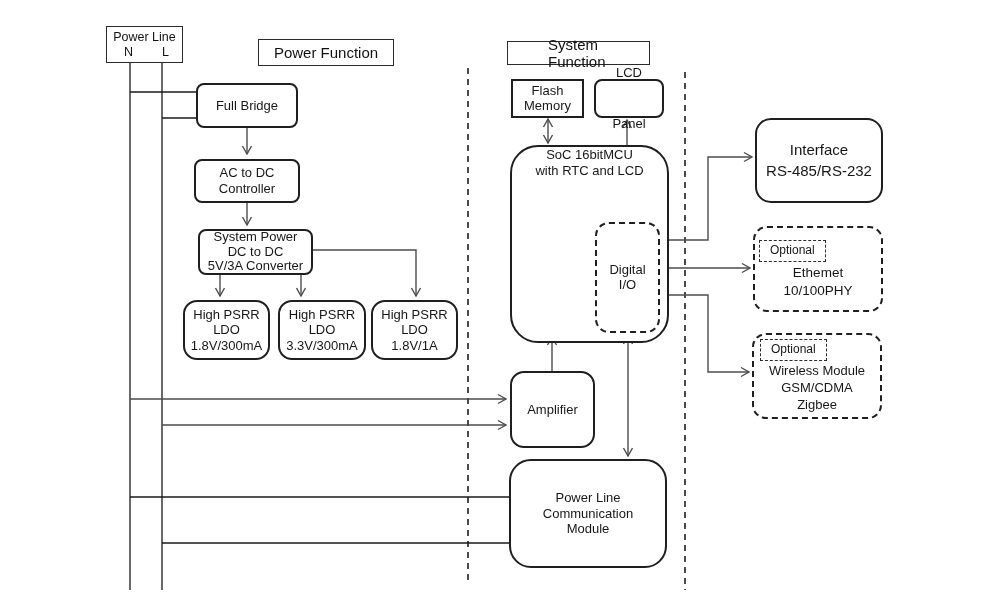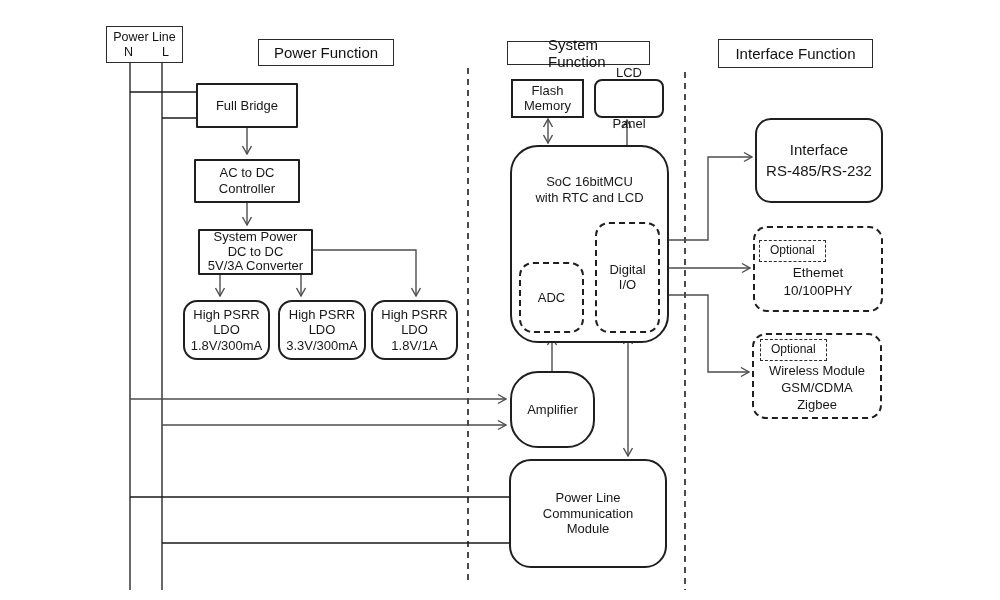--- a/index.html
+++ b/index.html
@@ -11,21 +11,21 @@
     width: 1000px;
     height: 600px;
     background: #ffffff;
     overflow: hidden;
   }
 
   
   .box {
     position: absolute;
     border: 2px solid #1f1f1f;
-    border-radius: 1px;
+    border-radius: 8px;
     background: #ffffff;
     display: flex;
     flex-direction: column;
     align-items: center;
     justify-content: center;
     text-align: center;
     font-size: 13px;
     line-height: 1.22;
     color: #171717;
   }
@@ -133,23 +133,20 @@
   </div>
 
   <div class="label-box" style="left:258px; top:39px; width:136px; height:27px;">
     <span>Power Function</span>
   </div>
 
   <div class="label-box" style="left:507px; top:41px; width:143px; height:24px;padding-left:40px;">
     <span>System Function</span>
   </div>
 
-  <div class="label-box" style="left:718px; top:39px; width:155px; height:29px;">
-    <span>Interface Function</span>
-  </div>
 
   <div class="box" style="left:196px; top:83px; width:102px; height:45px;">
     <span>Full Bridge</span>
   </div>
 
   <div class="box" style="left:194px; top:159px; width:106px; height:44px;">
     <span>AC to DC</span>
     <span>Controller</span>
   </div>
 
@@ -180,35 +177,32 @@
   <div class="box" style="left:511px; top:79px; width:73px; height:39px; border-radius:0; line-height:1.15;">
     <span>Flash</span>
     <span>Memory</span>
   </div>
 
   <div class="box" style="left:594px; top:79px; width:70px; height:39px; border-radius:8px; line-height:1.15;gap:36px;">
     <span>LCD</span>
     <span>Panel</span>
   </div>
 
-  <div class="box" style="left:510px; top:145px; width:159px; height:198px; border-radius:28px; justify-content:flex-start; padding-top:27px;">
+  <div class="box" style="left:510px; top:145px; width:159px; height:198px; border-radius:28px; justify-content:flex-start; ">
     <span>SoC 16bitMCU</span>
     <span>with RTC and LCD</span>
   </div>
 
-  <div class="box dashed" style="left:519px; top:262px; width:65px; height:71px; border-radius:14px;">
-    <span>ADC</span>
-  </div>
 
   <div class="box dashed" style="left:595px; top:222px; width:65px; height:111px; border-radius:14px; line-height:1.1;">
     <span>Digital</span>
     <span>I/O</span>
   </div>
 
-  <div class="box" style="left:510px; top:371px; width:85px; height:77px; border-radius:28px;">
+  <div class="box" style="left:510px; top:371px; width:85px; height:77px; border-radius:14px;">
     <span>Amplifier</span>
   </div>
 
   <div class="box" style="left:509px; top:459px; width:158px; height:109px; border-radius:22px; line-height:1.2;">
     <span>Power Line</span>
     <span>Communication</span>
     <span>Module</span>
   </div>
 
   <div class="box" style="left:755px; top:118px; width:128px; height:85px; border-radius:16px; font-size:15px; line-height:1.35;">

